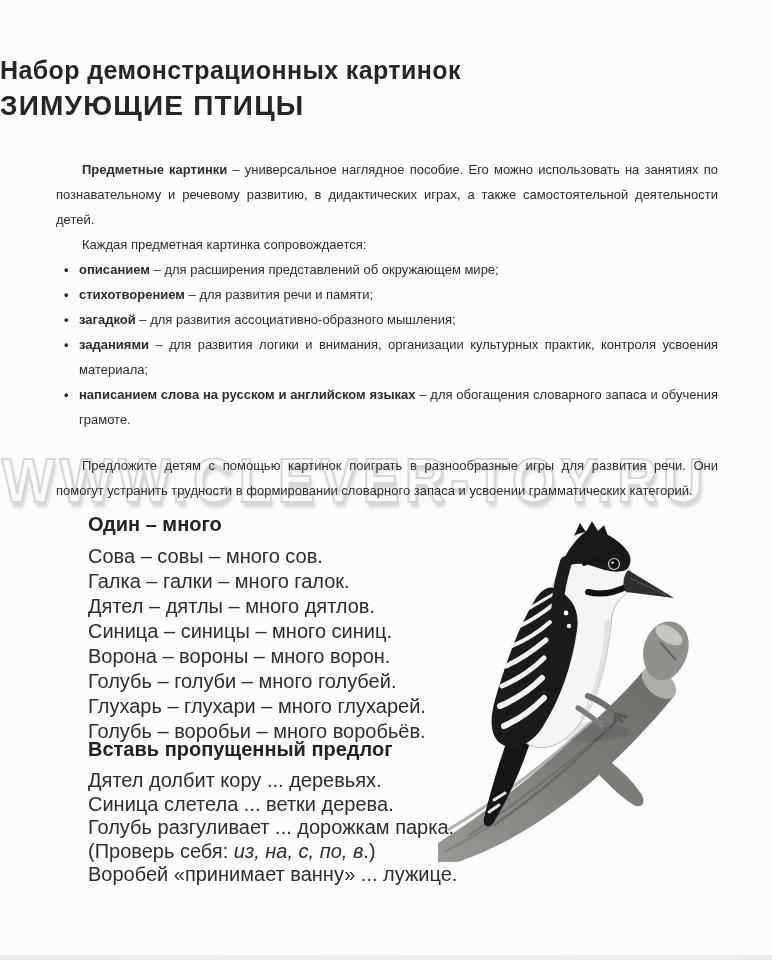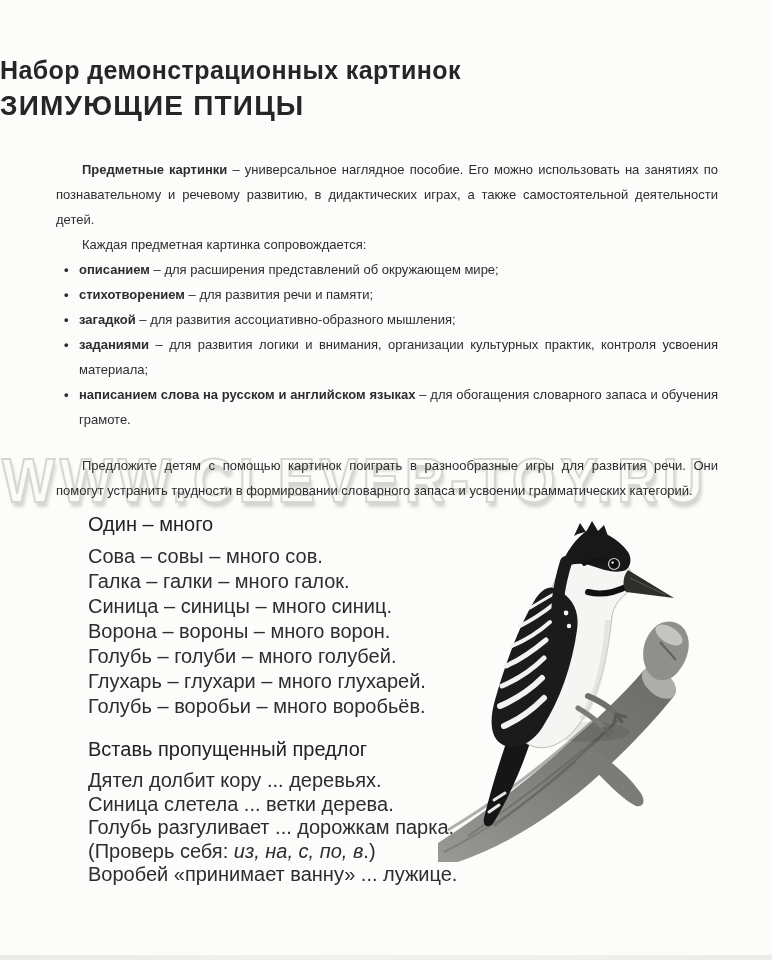--- a/index.html
+++ b/index.html
@@ -22,21 +22,21 @@
   .watermark{
     position:absolute;left:2px;top:448px;z-index:1;white-space:nowrap;
     font-size:56px;font-weight:700;letter-spacing:5px;
     color:#fbfbf9;
     -webkit-text-stroke:2px #d6d6d2;
     text-shadow:2px 4px 3px rgba(150,150,144,.38);
     transform:scaleY(1.12);
     pointer-events:none;
   }
   .section{position:absolute;z-index:2;font-size:20px;line-height:25px;}
-  .section h2{font-size:20px;font-weight:400;color:#222;margin:0 0 8px 0;line-height:24px;}
+  .section h2{font-size:20px;font-weight:700;color:#222;margin:0 0 8px 0;line-height:24px;}
   .s1{left:88px;top:512px;width:390px;}
   .s2{left:88px;top:737px;width:430px;}
   .s2 .line{line-height:23.5px;}
   .line{white-space:nowrap;}
   .bird{position:absolute;left:438px;top:500px;width:334px;height:362px;z-index:2;}
   .scan-edge{
     position:absolute;left:0;right:0;bottom:0;height:5px;z-index:3;
     background:linear-gradient(to right,#e3e1dd,#edebe7 45%,#e6e4e0);opacity:.65;
   }
 </style>
@@ -62,20 +62,21 @@
       <li><span class="dot">•</span><span class="b">заданиями</span><span> – для развития логики и внимания, организации культурных практик, контроля усвоения материала;</span></li>
       <li><span class="dot">•</span><span class="b">написанием слова на русском и английском языках</span><span> – для обогащения словарного запаса и обучения грамоте.</span></li>
     </ul>
     <p class="indent play"><span>Предложите детям с помощью картинок поиграть в разнообразные игры для развития речи. Они помогут устранить трудности в формировании словарного запаса и усвоении грамматических категорий.</span></p>
   </div>
 
   <div class="section s1">
     <h2>Один – много</h2>
     <div class="line">Сова – совы – много сов.</div>
     <div class="line">Галка – галки – много галок.</div>
+    <div class="line">Дятел – дятлы – много дятлов.</div>
     <div class="line">Синица – синицы – много синиц.</div>
     <div class="line">Ворона – вороны – много ворон.</div>
     <div class="line">Голубь – голуби – много голубей.</div>
     <div class="line">Глухарь – глухари – много глухарей.</div>
     <div class="line">Голубь – воробьи – много воробьёв.</div>
   </div>
 
   <div class="section s2">
     <h2>Вставь пропущенный предлог</h2>
     <div class="line">Дятел долбит кору ... деревьях.</div>

